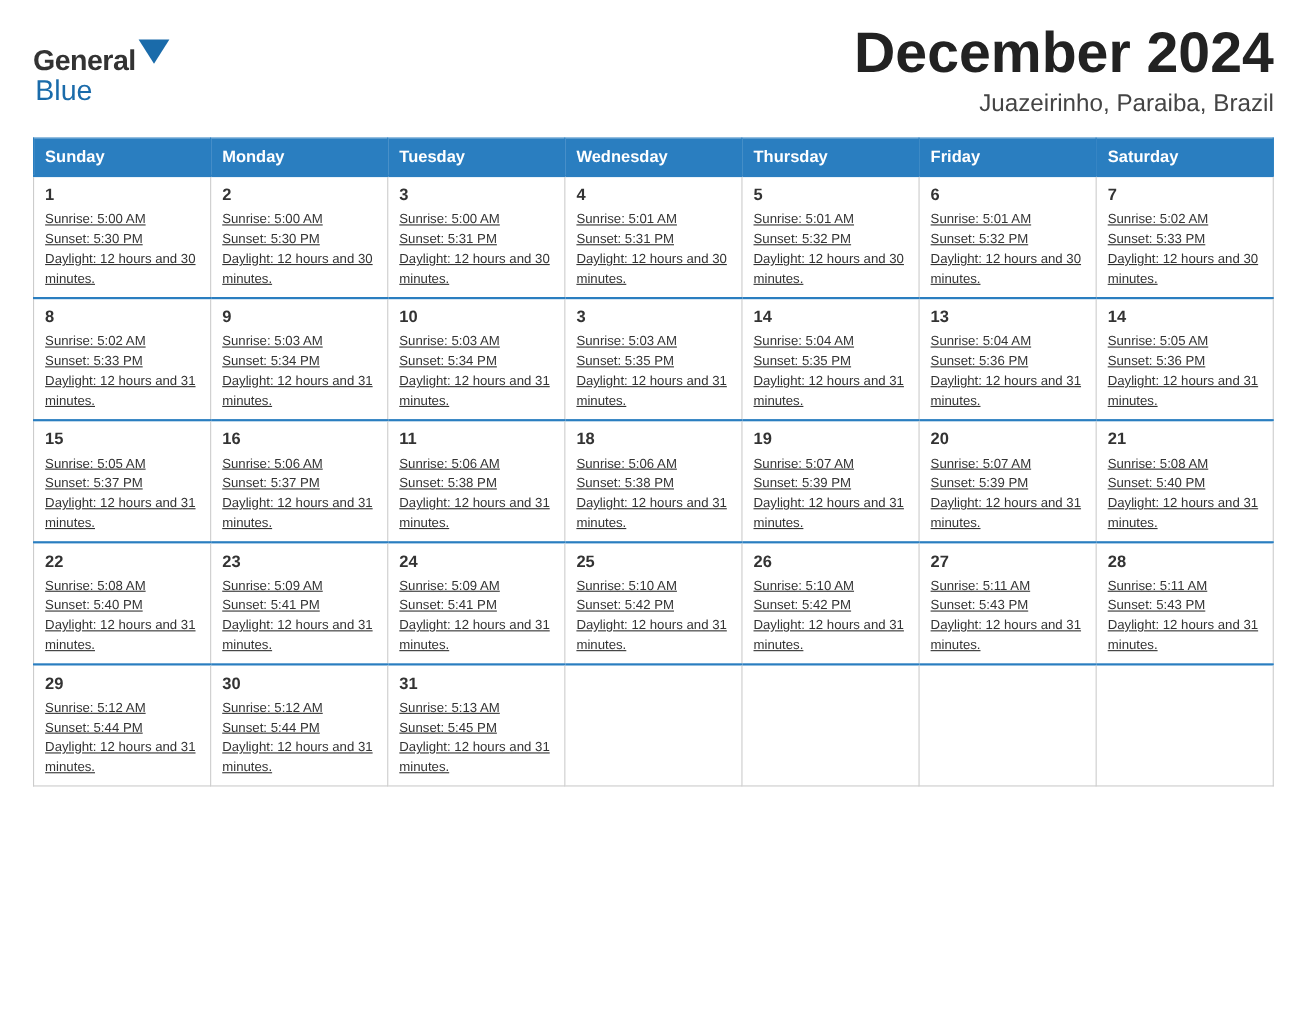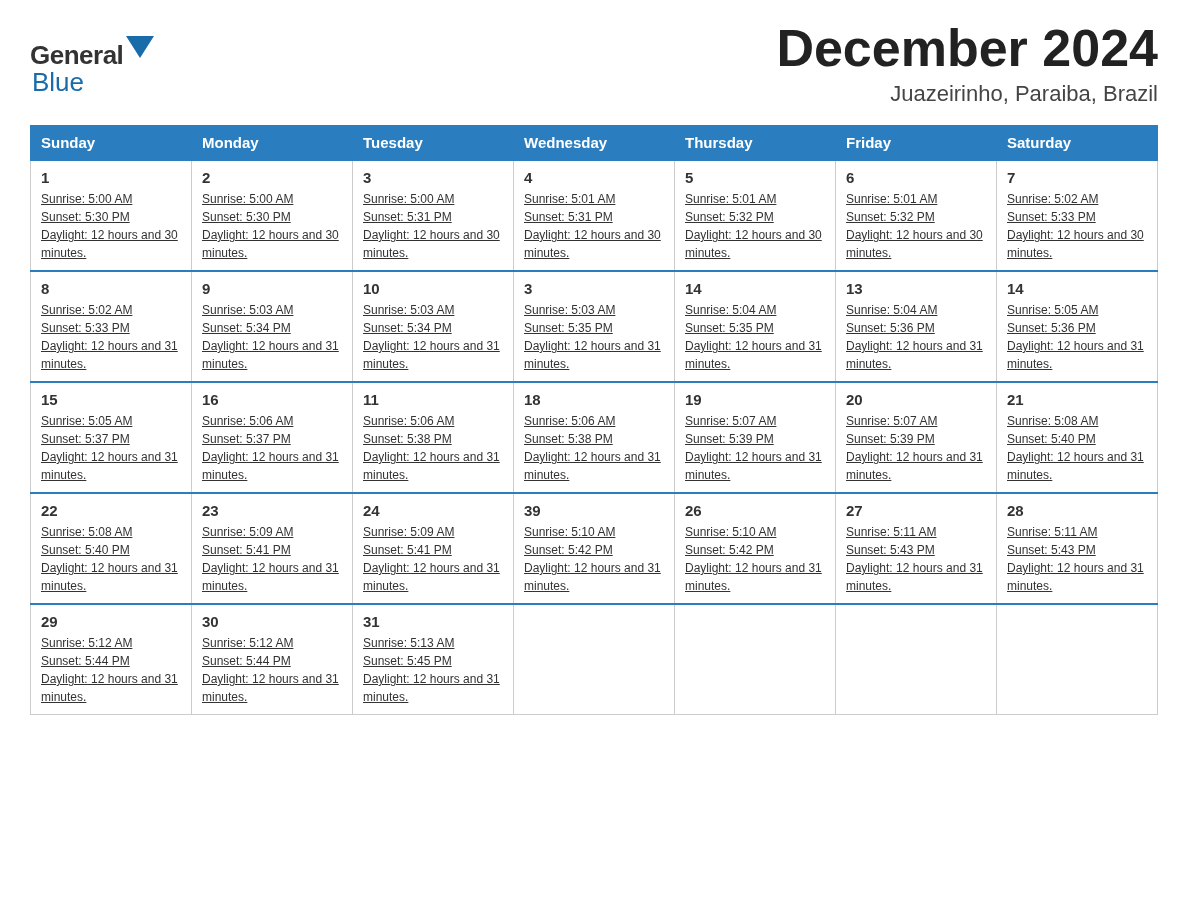--- a/index.html
+++ b/index.html
@@ -228,21 +228,21 @@
         </td>
         <td>
           <span class="day-num">23</span>
 <div class="day-info">Sunrise: 5:09 AM<br>Sunset: 5:41 PM<br>Daylight: 12 hours and 31 minutes.</div>
         </td>
         <td>
           <span class="day-num">24</span>
 <div class="day-info">Sunrise: 5:09 AM<br>Sunset: 5:41 PM<br>Daylight: 12 hours and 31 minutes.</div>
         </td>
         <td>
-          <span class="day-num">39</span>
+          <span class="day-num">25</span>
 <div class="day-info">Sunrise: 5:10 AM<br>Sunset: 5:42 PM<br>Daylight: 12 hours and 31 minutes.</div>
         </td>
         <td>
           <span class="day-num">26</span>
 <div class="day-info">Sunrise: 5:10 AM<br>Sunset: 5:42 PM<br>Daylight: 12 hours and 31 minutes.</div>
         </td>
         <td>
           <span class="day-num">27</span>
 <div class="day-info">Sunrise: 5:11 AM<br>Sunset: 5:43 PM<br>Daylight: 12 hours and 31 minutes.</div>
         </td>

